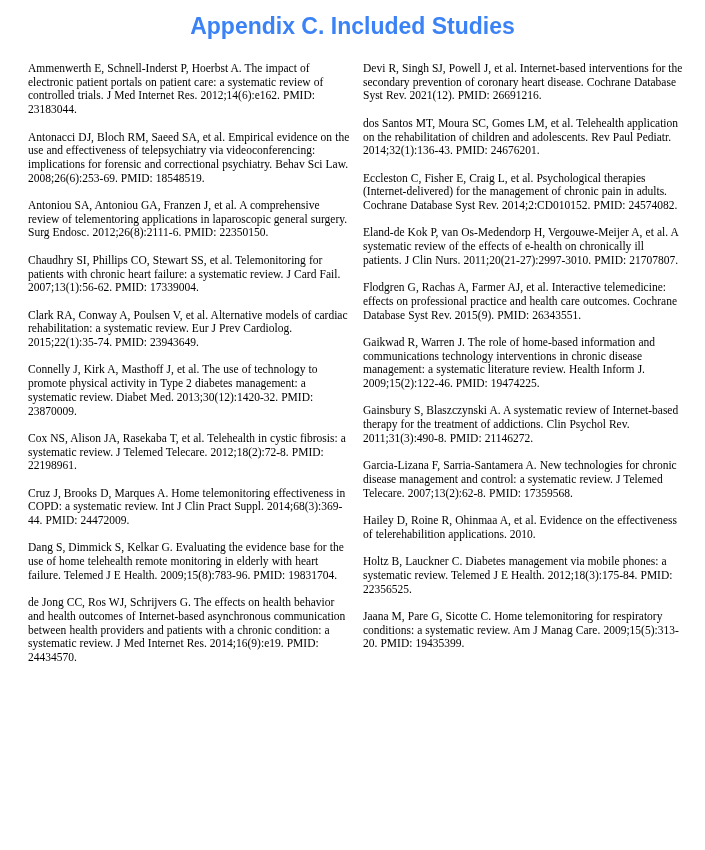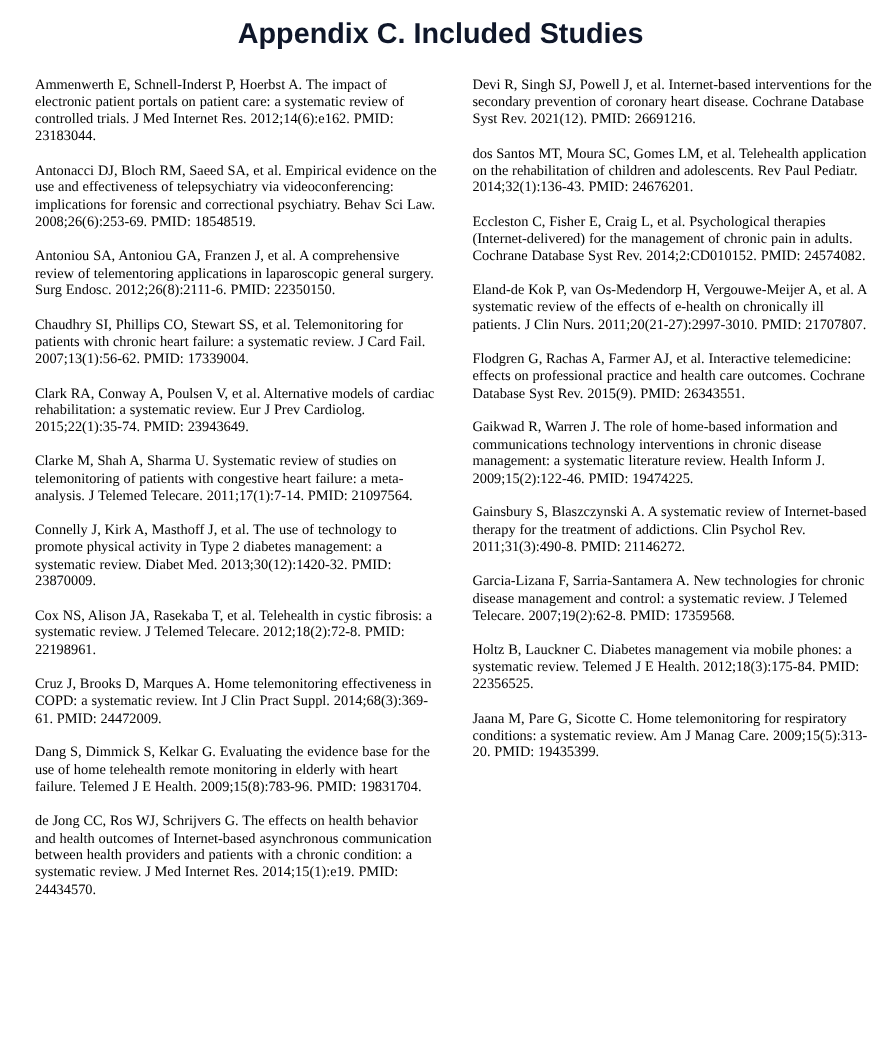--- a/index.html
+++ b/index.html
@@ -17,29 +17,29 @@
     color: #000000;
   }
   .page-title {
     margin: 0;
     padding-top: 13px;
     text-align: center;
     font-family: "Liberation Sans", sans-serif;
     font-weight: 700;
     font-size: 23px;
     line-height: 27px;
-    color: #0f172a;
+    color: #3b82f6;
   }
   .columns {
     position: absolute;
     top: 62px;
     left: 28px;
     right: 20px;
     display: flex;
-    gap: 28px;
+    gap: 13px;
   }
   .col {
     width: 322px;
     flex: 0 0 322px;
   }
   .citation {
     margin: 0 0 13.7px 0;
     font-size: 11.5px;
     line-height: 13.7px;
     text-align: left;
@@ -52,33 +52,33 @@
 <div class="page">
   <h1 class="page-title">Appendix C. Included Studies</h1>
 
   <div class="columns">
     <div class="col">
       <p class="citation">Ammenwerth E, Schnell-Inderst P, Hoerbst A. The impact of electronic patient portals on patient care: a systematic review of controlled trials. J Med Internet Res. 2012;14(6):e162. PMID: 23183044.</p>
       <p class="citation">Antonacci DJ, Bloch RM, Saeed SA, et al. Empirical evidence on the use and effectiveness of telepsychiatry via videoconferencing: implications for forensic and correctional psychiatry. Behav Sci Law. 2008;26(6):253-69. PMID: 18548519.</p>
       <p class="citation">Antoniou SA, Antoniou GA, Franzen J, et al. A comprehensive review of telementoring applications in laparoscopic general surgery. Surg Endosc. 2012;26(8):2111-6. PMID: 22350150.</p>
       <p class="citation">Chaudhry SI, Phillips CO, Stewart SS, et al. Telemonitoring for patients with chronic heart failure: a systematic review. J Card Fail. 2007;13(1):56-62. PMID: 17339004.</p>
       <p class="citation">Clark RA, Conway A, Poulsen V, et al. Alternative models of cardiac rehabilitation: a systematic review. Eur J Prev Cardiolog. 2015;22(1):35-74. PMID: 23943649.</p>
-      <p class="citation">Clarke M, Shah A, Sharma U. Systematic review of studies on telemonitoring of patients with congestive heart failure: a meta-analysis. J Telemed Telecare. 2011;17(1):7-14. PMID: 21097564.</p>
       <p class="citation">Connelly J, Kirk A, Masthoff J, et al. The use of technology to promote physical activity in Type 2 diabetes management: a systematic review. Diabet Med. 2013;30(12):1420-32. PMID: 23870009.</p>
       <p class="citation">Cox NS, Alison JA, Rasekaba T, et al. Telehealth in cystic fibrosis: a systematic review. J Telemed Telecare. 2012;18(2):72-8. PMID: 22198961.</p>
-      <p class="citation">Cruz J, Brooks D, Marques A. Home telemonitoring effectiveness in COPD: a systematic review. Int J Clin Pract Suppl. 2014;68(3):369-61. PMID: 24472009.</p>
+      <p class="citation">Cruz J, Brooks D, Marques A. Home telemonitoring effectiveness in COPD: a systematic review. Int J Clin Pract Suppl. 2014;68(3):369-44. PMID: 24472009.</p>
       <p class="citation">Dang S, Dimmick S, Kelkar G. Evaluating the evidence base for the use of home telehealth remote monitoring in elderly with heart failure. Telemed J E Health. 2009;15(8):783-96. PMID: 19831704.</p>
-      <p class="citation">de Jong CC, Ros WJ, Schrijvers G. The effects on health behavior and health outcomes of Internet-based asynchronous communication between health providers and patients with a chronic condition: a systematic review. J Med Internet Res. 2014;15(1):e19. PMID: 24434570.</p>
+      <p class="citation">de Jong CC, Ros WJ, Schrijvers G. The effects on health behavior and health outcomes of Internet-based asynchronous communication between health providers and patients with a chronic condition: a systematic review. J Med Internet Res. 2014;16(9):e19. PMID: 24434570.</p>
     </div>
     <div class="col">
       <p class="citation">Devi R, Singh SJ, Powell J, et al. Internet-based interventions for the secondary prevention of coronary heart disease. Cochrane Database Syst Rev. 2021(12). PMID: 26691216.</p>
       <p class="citation">dos Santos MT, Moura SC, Gomes LM, et al. Telehealth application on the rehabilitation of children and adolescents. Rev Paul Pediatr. 2014;32(1):136-43. PMID: 24676201.</p>
       <p class="citation">Eccleston C, Fisher E, Craig L, et al. Psychological therapies (Internet-delivered) for the management of chronic pain in adults. Cochrane Database Syst Rev. 2014;2:CD010152. PMID: 24574082.</p>
       <p class="citation">Eland-de Kok P, van Os-Medendorp H, Vergouwe-Meijer A, et al. A systematic review of the effects of e-health on chronically ill patients. J Clin Nurs. 2011;20(21-27):2997-3010. PMID: 21707807.</p>
       <p class="citation">Flodgren G, Rachas A, Farmer AJ, et al. Interactive telemedicine: effects on professional practice and health care outcomes. Cochrane Database Syst Rev. 2015(9). PMID: 26343551.</p>
       <p class="citation">Gaikwad R, Warren J. The role of home-based information and communications technology interventions in chronic disease management: a systematic literature review. Health Inform J. 2009;15(2):122-46. PMID: 19474225.</p>
       <p class="citation">Gainsbury S, Blaszczynski A. A systematic review of Internet-based therapy for the treatment of addictions. Clin Psychol Rev. 2011;31(3):490-8. PMID: 21146272.</p>
-      <p class="citation">Garcia-Lizana F, Sarria-Santamera A. New technologies for chronic disease management and control: a systematic review. J Telemed Telecare. 2007;19(2):62-8. PMID: 17359568.</p>
+      <p class="citation">Garcia-Lizana F, Sarria-Santamera A. New technologies for chronic disease management and control: a systematic review. J Telemed Telecare. 2007;13(2):62-8. PMID: 17359568.</p>
+      <p class="citation">Hailey D, Roine R, Ohinmaa A, et al. Evidence on the effectiveness of telerehabilition applications. 2010.</p>
       <p class="citation">Holtz B, Lauckner C. Diabetes management via mobile phones: a systematic review. Telemed J E Health. 2012;18(3):175-84. PMID: 22356525.</p>
       <p class="citation">Jaana M, Pare G, Sicotte C. Home telemonitoring for respiratory conditions: a systematic review. Am J Manag Care. 2009;15(5):313-20. PMID: 19435399.</p>
     </div>
   </div>
 </div>
 
 </body></html>

